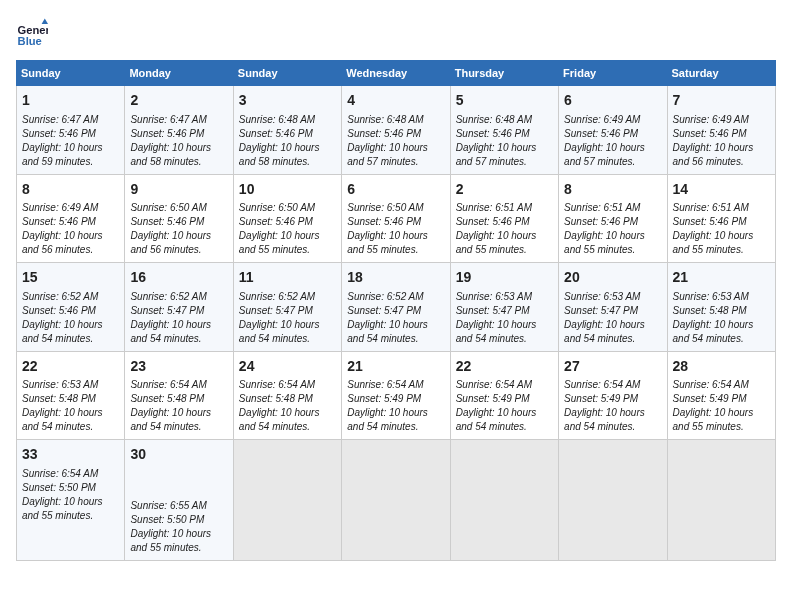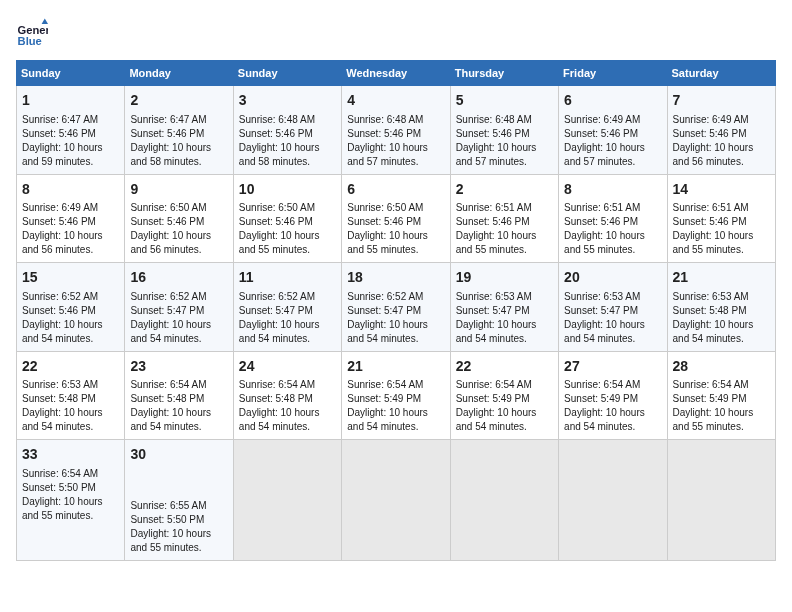--- a/index.html
+++ b/index.html
@@ -69,20 +69,21 @@
     }
     .day-num {
       font-size: 14px;
       font-weight: bold;
       display: block;
       margin-bottom: 2px;
     }
     .day-info {
       font-size: 10px;
       color: #222;
+      font-style: italic;
     }
     .empty-cell {
       background: #e8e8e8 !important;
     }
   </style>
 </head>
 <body>
 
 <div class="header">
   <div class="logo">

